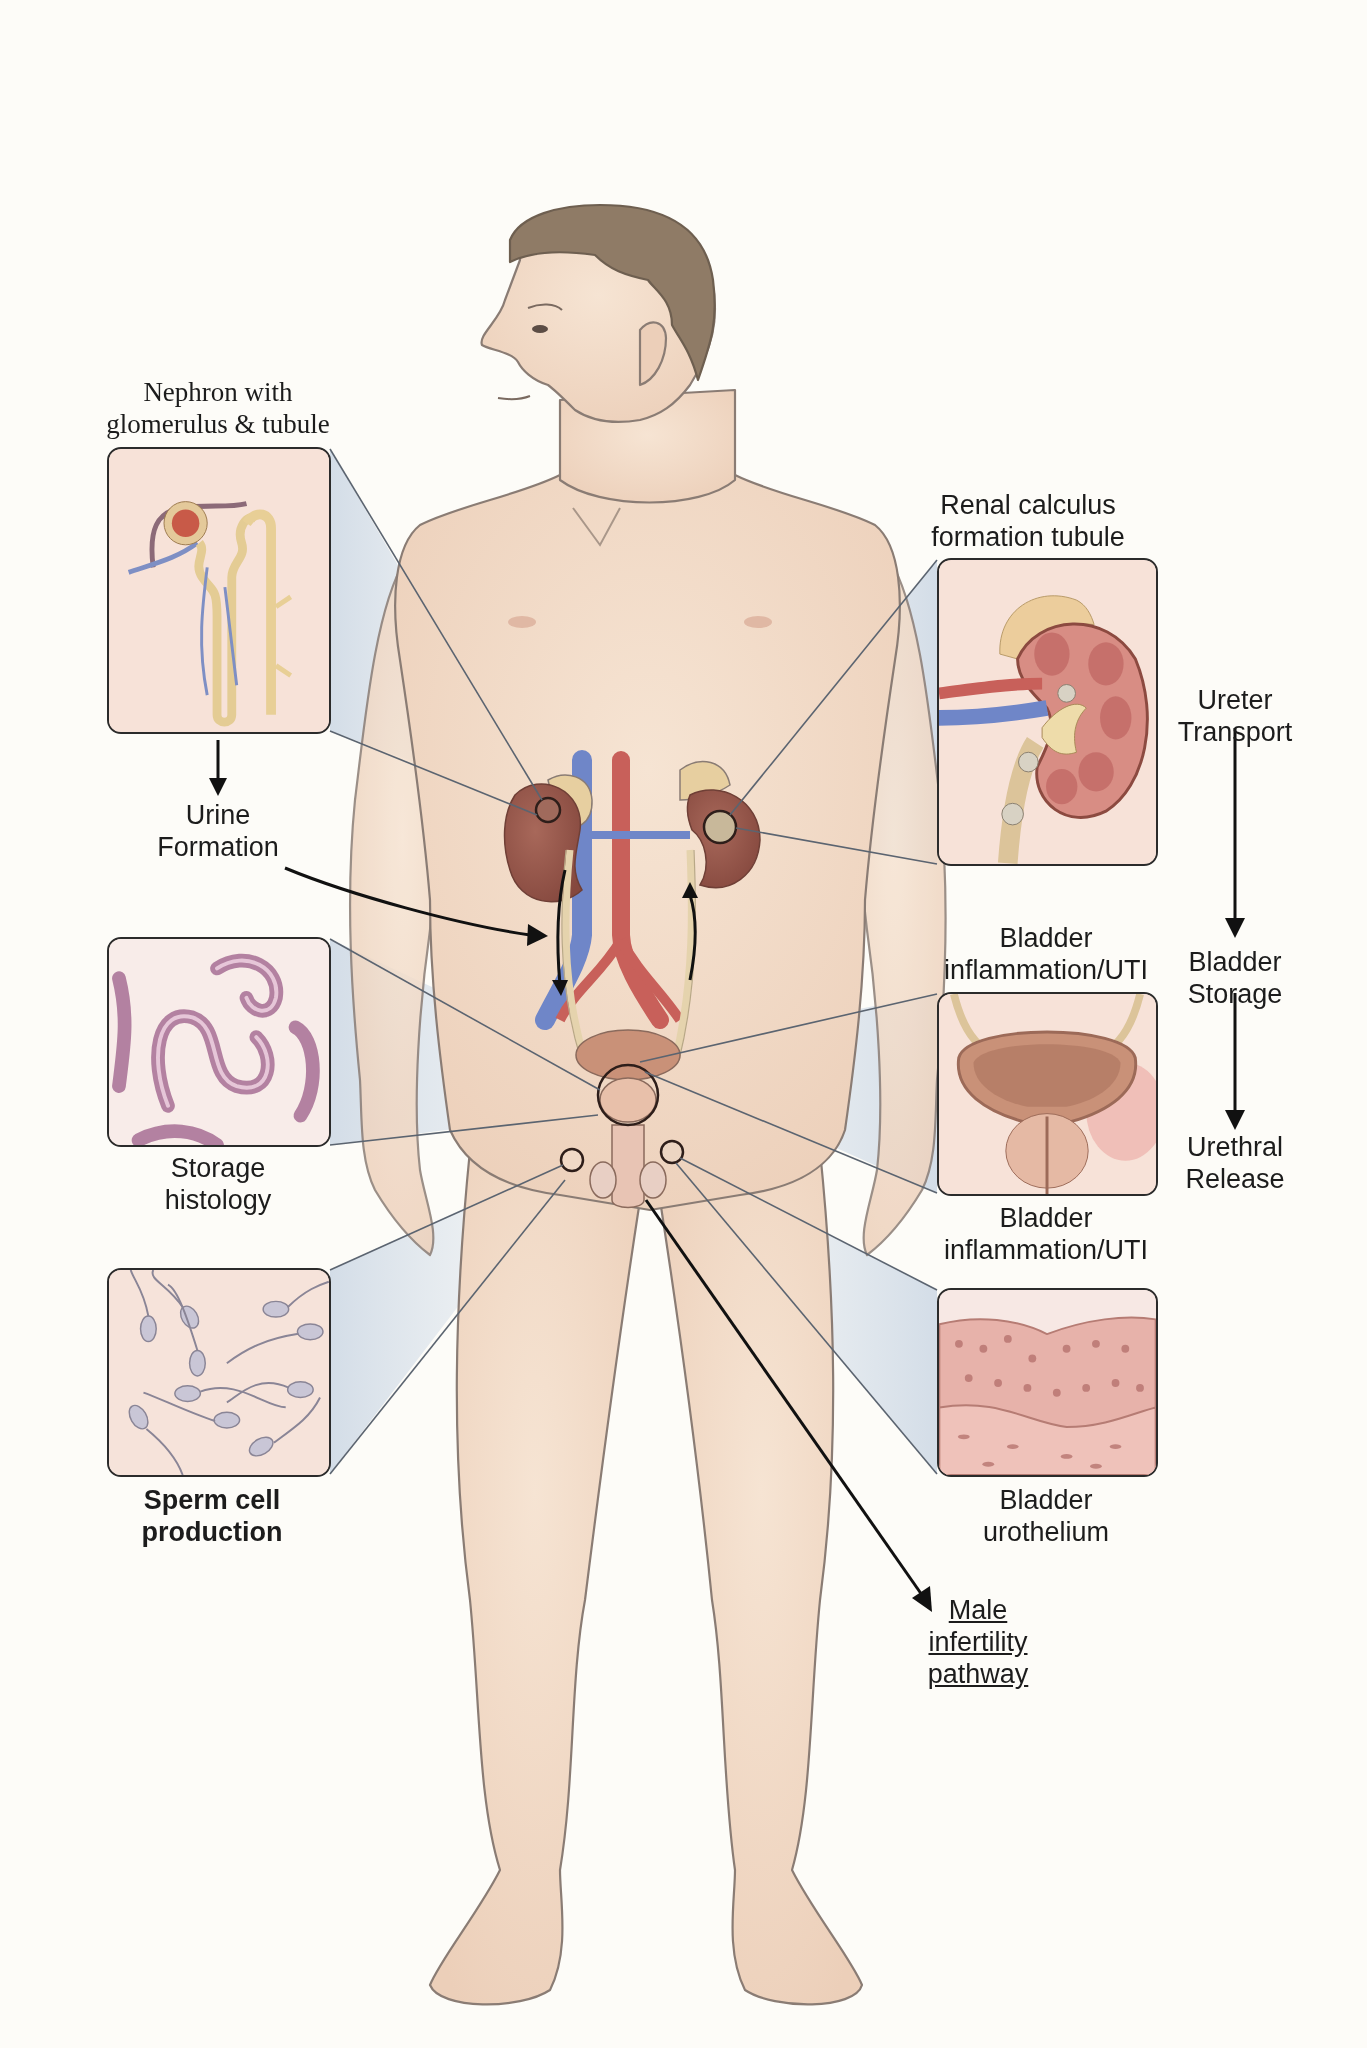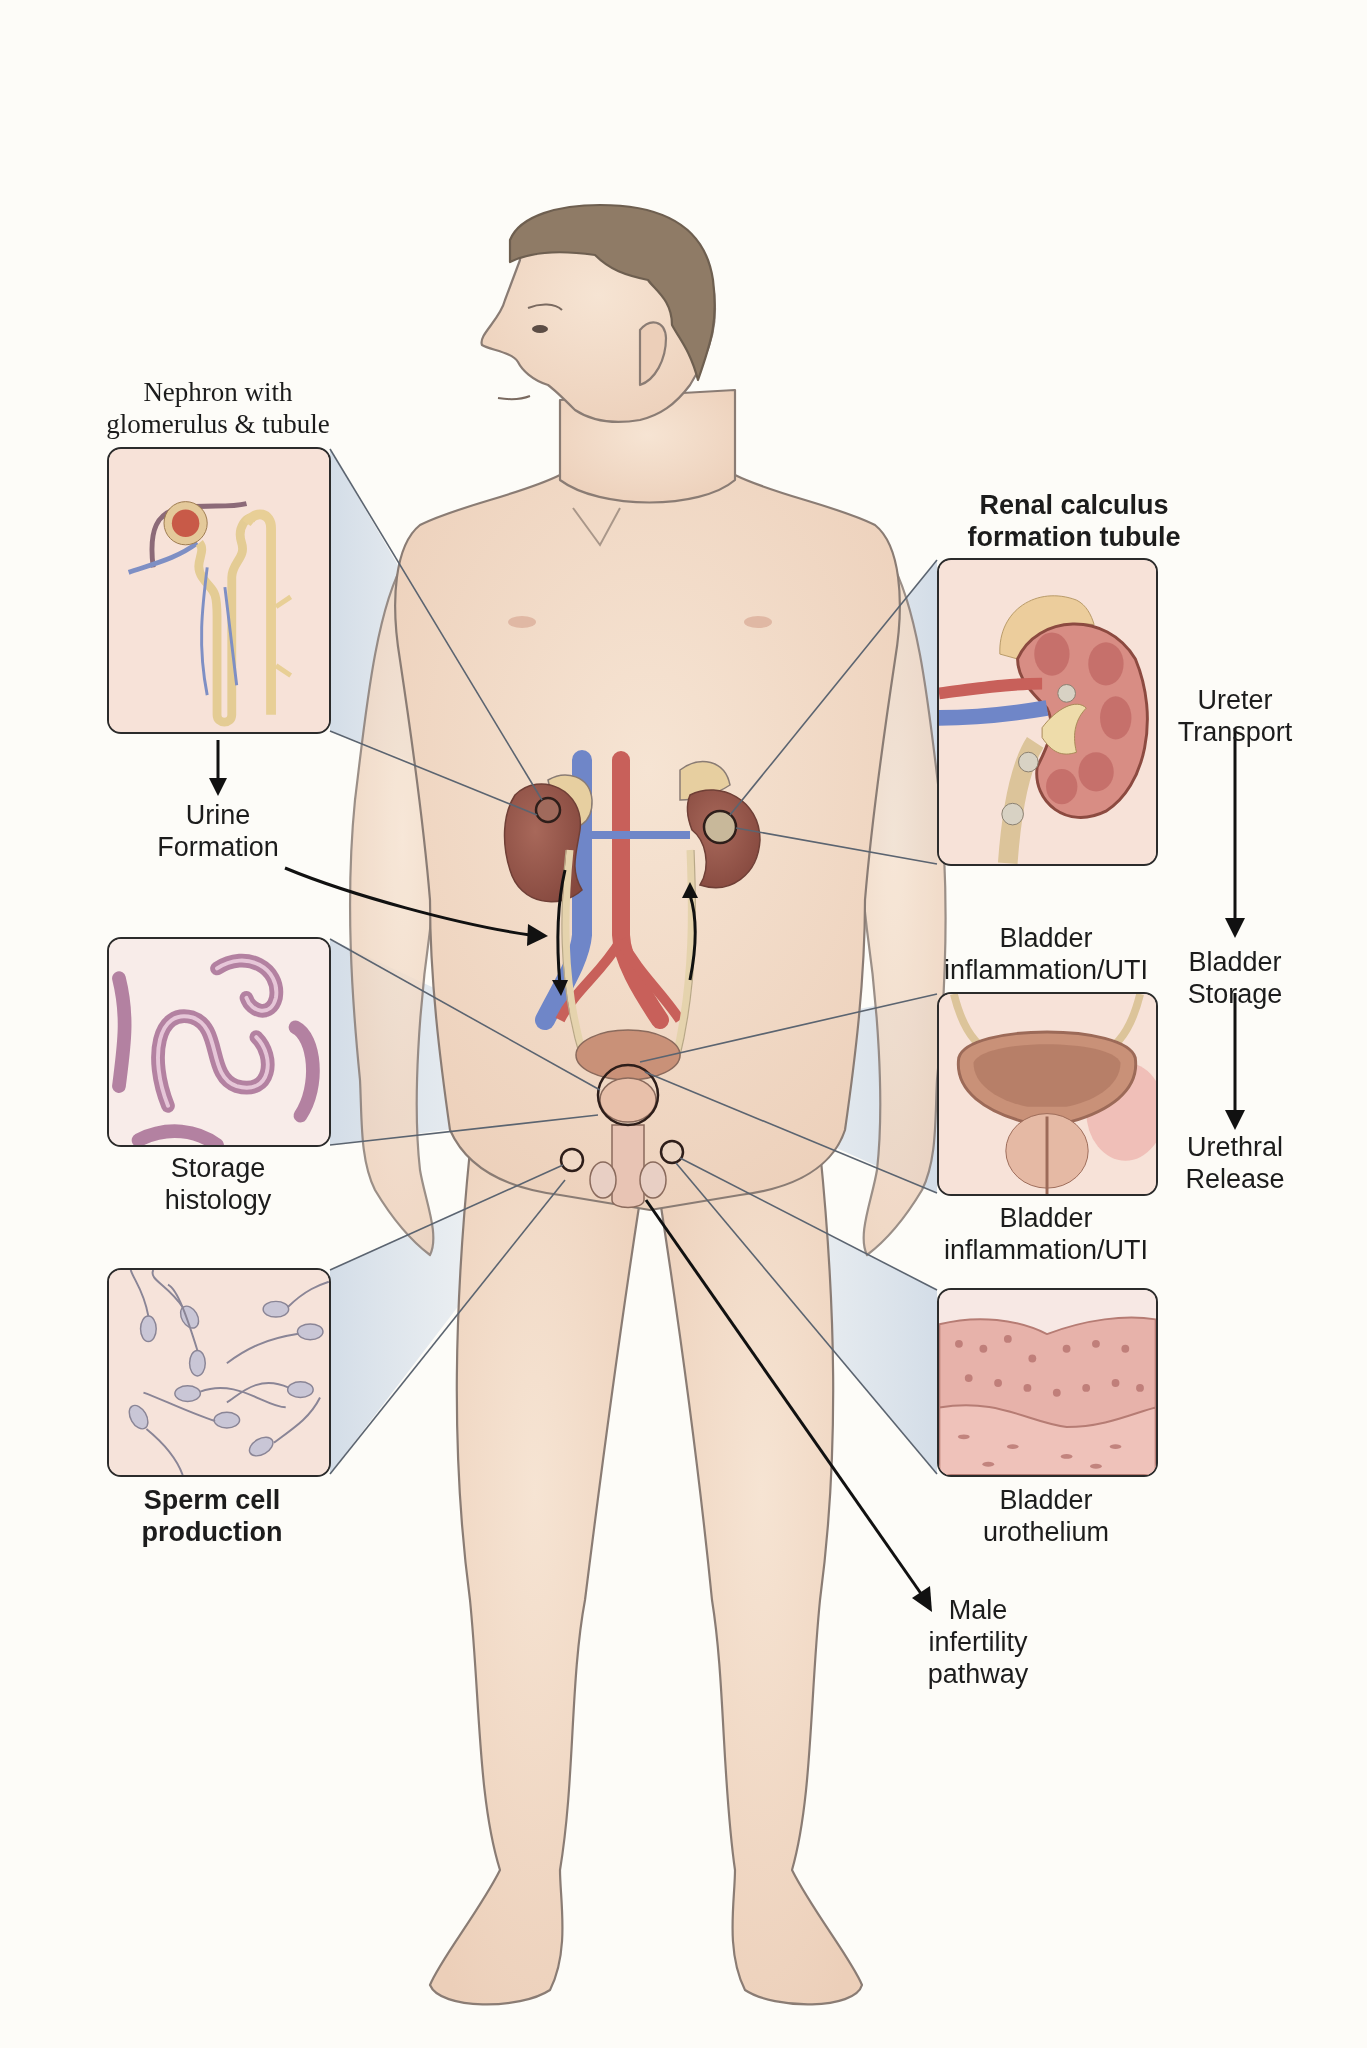--- a/index.html
+++ b/index.html
@@ -221,21 +221,21 @@
       <path d="M38,162 C60,180 70,195 75,209"></path>
       <path d="M168,176 C190,160 205,150 215,130"></path>
     </g>
   </svg>
 </div>
 <div class="lbl" style="left:92px;top:1484px;width:240px;font-weight:bold;">
   <span>Sperm cell</span>
   <span>production</span>
 </div>
 
-<div class="lbl" style="left:939px;top:489px;width:270px;font-weight:bold;">
+<div class="lbl" style="left:893px;top:489px;width:270px;">
   <span>Renal calculus</span>
   <span>formation tubule</span>
 </div>
 <div class="panel" style="left:937px;top:558px;width:221px;height:308px;">
   <svg viewBox="0 0 221 308">
     <rect width="221" height="308" fill="#f7e2d8"></rect>
     <path d="M62,95 C60,50 100,25 140,40 C150,45 155,55 158,65 C120,60 90,75 80,100 Z" fill="#eccd9c" stroke="#b89a68"></path>
     <path d="M80,100 C100,55 170,50 200,100 C225,160 210,230 170,255 C130,275 95,245 100,210 C110,190 120,170 110,150 C95,135 80,120 80,100 Z" fill="#d88d84" stroke="#8c4a40" stroke-width="3"></path>
     <g fill="#c26a66" opacity=".8">
       <ellipse cx="115" cy="95" rx="18" ry="22"></ellipse>
@@ -314,19 +314,19 @@
 </div>
 <div class="lbl" style="left:1155px;top:946px;width:160px;">
   <span>Bladder</span>
   <span>Storage</span>
 </div>
 <div class="lbl" style="left:1155px;top:1131px;width:160px;">
   <span>Urethral</span>
   <span>Release</span>
 </div>
 
-<div class="lbl" style="left:898px;top:1594px;width:160px;">
+<div class="lbl" style="left:898px;top:1594px;width:160px;text-decoration:underline;">
   <span>Male</span>
   <span>infertility</span>
   <span>pathway</span>
 </div>
 
 </div>
 
 </body></html>

